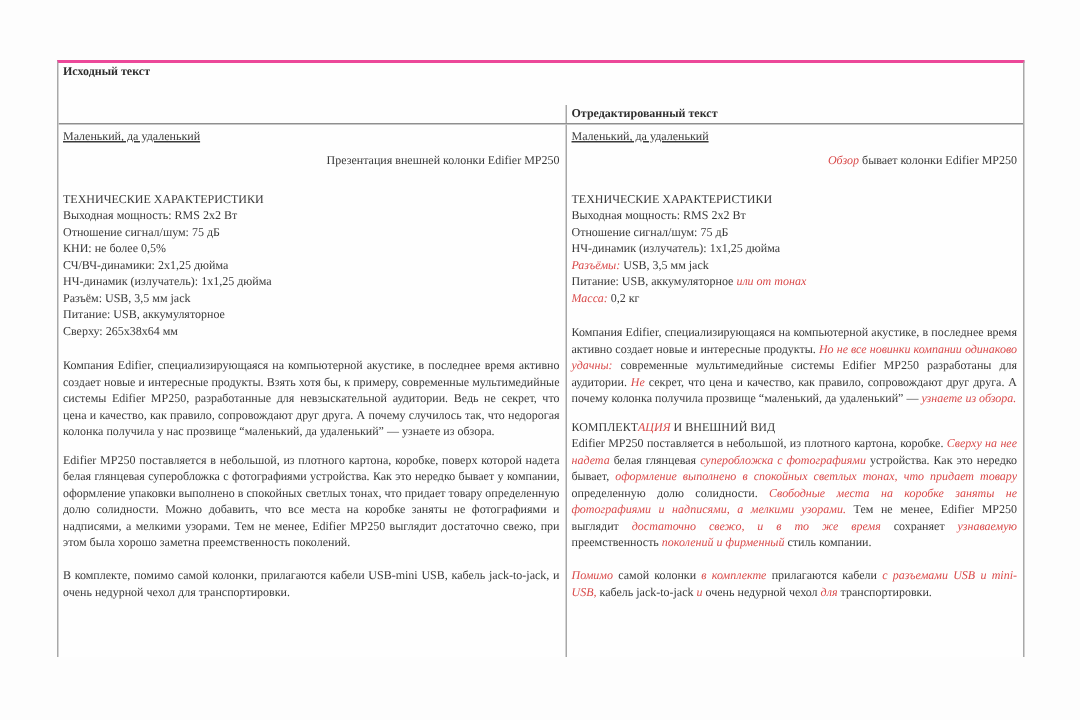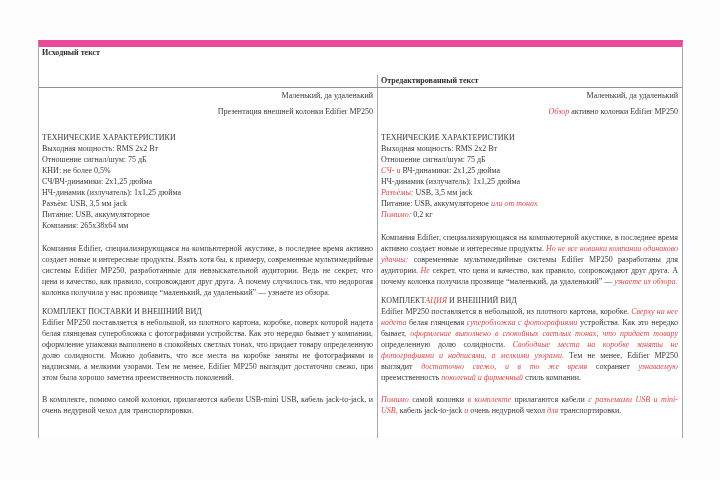--- a/index.html
+++ b/index.html
@@ -1,39 +1,39 @@
 <!DOCTYPE html>
 <html><head>
 <meta charset="utf-8">
 <style>
   html,body{margin:0;padding:0;width:720px;height:480px;background:#fdfdfd;overflow:hidden;}
   *{box-sizing:border-box;}
   body{font-family:"Liberation Serif","DejaVu Serif",serif;color:#3a3a3a;}
 
   .doc-table{
     position:absolute;left:38px;top:40px;width:645px;height:398px;
-    border-top:7px solid #ec4899;border-left:1px solid #a8a8a8;border-right:1px solid #a8a8a8;
+    border-top:2px solid #ec4899;border-left:1px solid #a8a8a8;border-right:1px solid #a8a8a8;
     overflow:hidden;background:#fefefe;
     display:flex;flex-direction:column;
   }
   .header-row{
     display:grid;grid-template-columns:338px 1fr;
     border-bottom:1px solid #8f8f8f;
     flex:0 0 13px;
   }
   .header-cell{
     font-size:8px;font-weight:bold;line-height:12px;
     padding:0 3px;color:#2e2e2e;white-space:nowrap;overflow:hidden;
   }
   .header-cell.right{border-left:1px solid #a8a8a8;margin-top:28px;}
   .body-row{display:grid;grid-template-columns:338px 1fr;flex:1 1 auto;overflow:hidden;}
   .cell{padding:2px 4px 0 3px;overflow:hidden;font-size:8px;line-height:11px;}
   .cell.right{border-left:1px solid #a8a8a8;}
 
-  .doc-title{margin:0 0 5px 0;white-space:nowrap;text-align:right;}
+  .doc-title{text-decoration:underline;margin:0 0 5px 0;white-space:nowrap;}
   .doc-subtitle{margin:0 0 15px 0;white-space:nowrap;text-align:right;}
   .spec-block{margin:0 0 12px 0;}
   .spec-line{white-space:nowrap;overflow:hidden;}
   .para{text-align:justify;margin:0;}
   .para.p1{margin-bottom:8px;}
   .section-heading{margin:0;white-space:nowrap;}
   .para.p2{margin-bottom:11px;}
   .red{color:#d94a4a;font-style:italic;}
 </style>
 </head>
@@ -51,40 +51,38 @@
       <div class="doc-subtitle"><span>Презентация внешней колонки Edifier MP250</span></div>
       <div class="spec-block">
           <div class="spec-line"><span>ТЕХНИЧЕСКИЕ ХАРАКТЕРИСТИКИ</span></div>
           <div class="spec-line"><span>Выходная мощность: RMS 2х2 Вт</span></div>
           <div class="spec-line"><span>Отношение сигнал/шум: 75 дБ</span></div>
           <div class="spec-line"><span>КНИ: не более 0,5%</span></div>
           <div class="spec-line"><span>СЧ/ВЧ-динамики: 2х1,25 дюйма</span></div>
           <div class="spec-line"><span>НЧ-динамик (излучатель): 1х1,25 дюйма</span></div>
           <div class="spec-line"><span>Разъём: USB, 3,5 мм jack</span></div>
           <div class="spec-line"><span>Питание: USB, аккумуляторное</span></div>
-          <div class="spec-line"><span>Компания: 265х38х64 мм</span></div>
+          <div class="spec-line"><span>Сверху: 265х38х64 мм</span></div>
         </div>
       <p class="para p1"><span>Компания Edifier, специализирующаяся на компьютерной акустике, в последнее время активно создает новые и интересные продукты. Взять хотя бы, к примеру, современные мультимедийные системы Edifier MP250, разработанные для невзыскательной аудитории. Ведь не секрет, что цена и качество, как правило, сопровождают друг друга. А почему случилось так, что недорогая колонка получила у нас прозвище “маленький, да удаленький” — узнаете из обзора.</span></p>
-      <div class="section-heading"><span>КОМПЛЕКТ ПОСТАВКИ И ВНЕШНИЙ ВИД</span></div>
       <p class="para p2"><span>Edifier MP250 поставляется в небольшой, из плотного картона, коробке, поверх которой надета белая глянцевая суперобложка с фотографиями устройства. Как это нередко бывает у компании, оформление упаковки выполнено в спокойных светлых тонах, что придает товару определенную долю солидности. Можно добавить, что все места на коробке заняты не фотографиями и надписями, а мелкими узорами. Тем не менее, Edifier MP250 выглядит достаточно свежо, при этом была хорошо заметна преемственность поколений.</span></p>
       <p class="para p3"><span>В комплекте, помимо самой колонки, прилагаются кабели USB-mini USB, кабель jack-to-jack, и очень недурной чехол для транспортировки.</span></p>
     </div>
 
     <div class="cell right">
       <div class="doc-title">Маленький, да удаленький</div>
-      <div class="doc-subtitle"><span class="red">Обзор</span><span> активно колонки Edifier MP250</span></div>
+      <div class="doc-subtitle"><span class="red">Обзор</span><span> бывает колонки Edifier MP250</span></div>
       <div class="spec-block">
           <div class="spec-line"><span>ТЕХНИЧЕСКИЕ ХАРАКТЕРИСТИКИ</span></div>
           <div class="spec-line"><span>Выходная мощность: RMS 2х2 Вт</span></div>
           <div class="spec-line"><span>Отношение сигнал/шум: 75 дБ</span></div>
-          <div class="spec-line"><span class="red">СЧ- и </span><span>ВЧ-динамики: 2х1,25 дюйма</span></div>
           <div class="spec-line"><span>НЧ-динамик (излучатель): 1х1,25 дюйма</span></div>
           <div class="spec-line"><span class="red">Разъёмы:</span><span> USB, 3,5 мм jack</span></div>
           <div class="spec-line"><span>Питание: USB, аккумуляторное </span><span class="red">или от тонах</span></div>
-          <div class="spec-line"><span class="red">Помимо:</span><span> 0,2 кг</span></div>
+          <div class="spec-line"><span class="red">Масса:</span><span> 0,2 кг</span></div>
         </div>
       <p class="para p1"><span>Компания Edifier, специализирующаяся на компьютерной акустике, в последнее время активно создает новые и интересные продукты. </span><span class="red">Но не все новинки компании одинаково удачны: </span><span>современные мультимедийные системы Edifier MP250 разработаны для аудитории. </span><span class="red">Не </span><span>секрет, что цена и качество, как правило, сопровождают друг друга. А почему колонка получила прозвище “маленький, да удаленький” — </span><span class="red">узнаете из обзора.</span></p>
       <div class="section-heading"><span>КОМПЛЕКТ</span><span class="red">АЦИЯ</span><span> И ВНЕШНИЙ ВИД</span></div>
       <p class="para p2"><span>Edifier MP250 поставляется в небольшой, из плотного картона, коробке. </span><span class="red">Сверху на нее надета </span><span>белая глянцевая </span><span class="red">суперобложка с фотографиями </span><span>устройства. Как это нередко бывает, </span><span class="red">оформление выполнено в спокойных светлых тонах, что придает товару </span><span>определенную долю солидности. </span><span class="red">Свободные места на коробке заняты не фотографиями и надписями, а мелкими узорами. </span><span>Тем не менее, Edifier MP250 выглядит </span><span class="red">достаточно свежо, и в то же время </span><span>сохраняет </span><span class="red">узнаваемую </span><span>преемственность </span><span class="red">поколений и фирменный </span><span>стиль компании.</span></p>
       <p class="para p3"><span class="red">Помимо </span><span>самой колонки </span><span class="red">в комплекте </span><span>прилагаются кабели </span><span class="red">с разъемами USB и mini-USB, </span><span>кабель jack-to-jack </span><span class="red">и </span><span>очень недурной чехол </span><span class="red">для </span><span>транспортировки.</span></p>
     </div>
 
   </div>
 </div>
 

